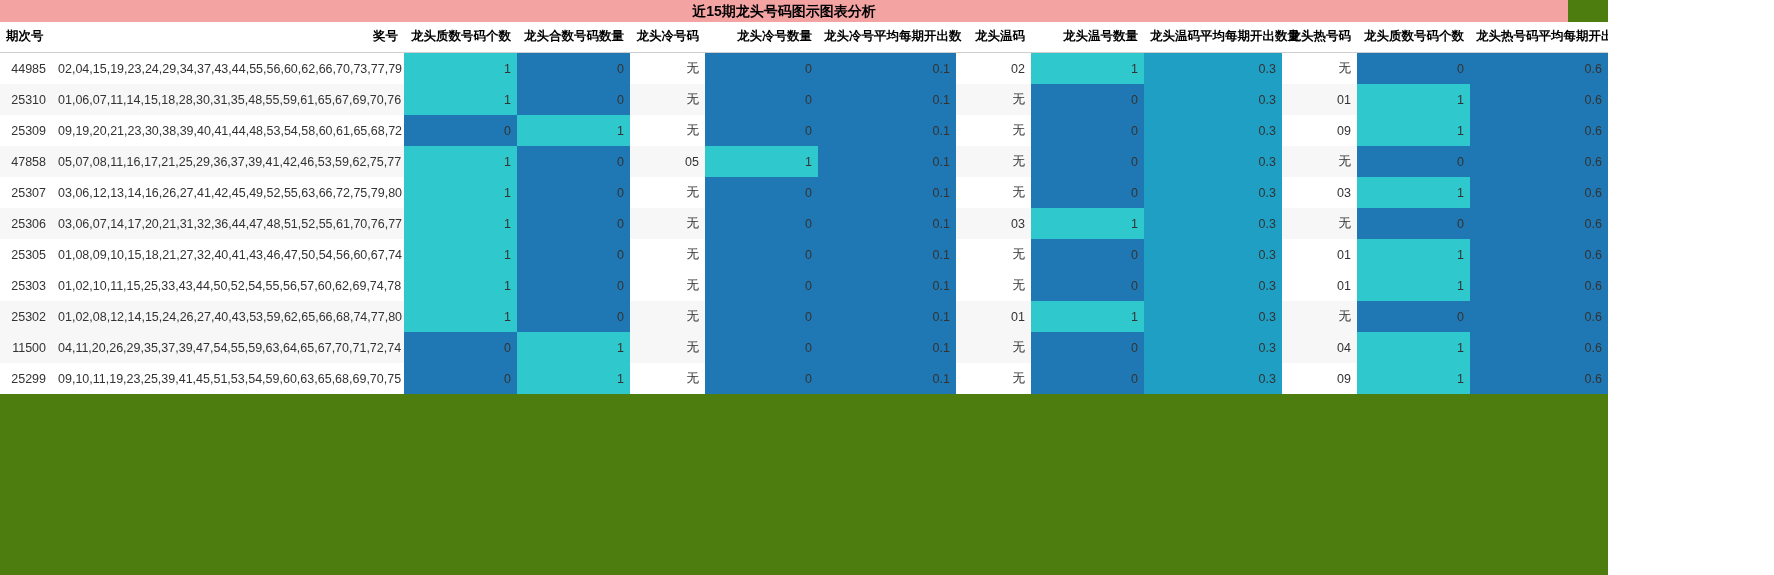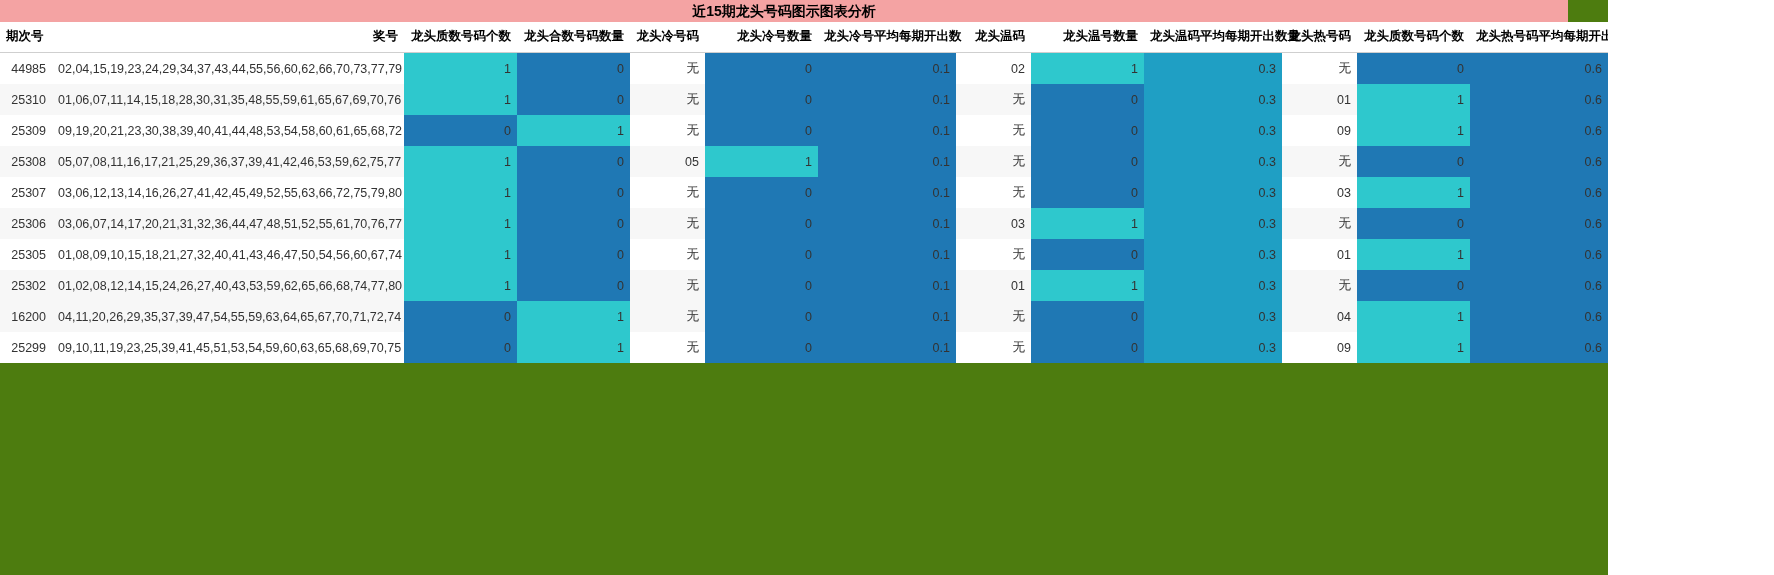--- a/index.html
+++ b/index.html
@@ -173,21 +173,21 @@
           <td class="heat" style="background: rgb(31, 120, 180);">0</td>
           <td class="heat" style="background: rgb(31, 120, 180);">0.1</td>
           <td class="warm-code">无</td>
           <td class="heat" style="background: rgb(31, 120, 180);">0</td>
           <td class="heat" style="background: rgb(31, 159, 196);">0.3</td>
           <td class="hot-code">09</td>
           <td class="heat" style="background: rgb(46, 200, 205);">1</td>
           <td class="heat" style="background: rgb(31, 120, 180);">0.6</td>
         </tr>
         <tr class="even">
-          <td class="period">25308</td>
+          <td class="period">47858</td>
           <td class="nums">05,07,08,11,16,17,21,25,29,36,37,39,41,42,46,53,59,62,75,77</td>
           <td class="heat" style="background: rgb(46, 200, 205);">1</td>
           <td class="heat" style="background: rgb(31, 120, 180);">0</td>
           <td class="cold-code">05</td>
           <td class="heat" style="background: rgb(46, 200, 205);">1</td>
           <td class="heat" style="background: rgb(31, 120, 180);">0.1</td>
           <td class="warm-code">无</td>
           <td class="heat" style="background: rgb(31, 120, 180);">0</td>
           <td class="heat" style="background: rgb(31, 159, 196);">0.3</td>
           <td class="hot-code">无</td>
@@ -232,37 +232,52 @@
           <td class="cold-code">无</td>
           <td class="heat" style="background: rgb(31, 120, 180);">0</td>
           <td class="heat" style="background: rgb(31, 120, 180);">0.1</td>
           <td class="warm-code">无</td>
           <td class="heat" style="background: rgb(31, 120, 180);">0</td>
           <td class="heat" style="background: rgb(31, 159, 196);">0.3</td>
           <td class="hot-code">01</td>
           <td class="heat" style="background: rgb(46, 200, 205);">1</td>
           <td class="heat" style="background: rgb(31, 120, 180);">0.6</td>
         </tr>
+        <tr class="odd">
+          <td class="period">25303</td>
+          <td class="nums">01,02,10,11,15,25,33,43,44,50,52,54,55,56,57,60,62,69,74,78</td>
+          <td class="heat" style="background: rgb(46, 200, 205);">1</td>
+          <td class="heat" style="background: rgb(31, 120, 180);">0</td>
+          <td class="cold-code">无</td>
+          <td class="heat" style="background: rgb(31, 120, 180);">0</td>
+          <td class="heat" style="background: rgb(31, 120, 180);">0.1</td>
+          <td class="warm-code">无</td>
+          <td class="heat" style="background: rgb(31, 120, 180);">0</td>
+          <td class="heat" style="background: rgb(31, 159, 196);">0.3</td>
+          <td class="hot-code">01</td>
+          <td class="heat" style="background: rgb(46, 200, 205);">1</td>
+          <td class="heat" style="background: rgb(31, 120, 180);">0.6</td>
+        </tr>
         <tr class="even">
           <td class="period">25302</td>
           <td class="nums">01,02,08,12,14,15,24,26,27,40,43,53,59,62,65,66,68,74,77,80</td>
           <td class="heat" style="background: rgb(46, 200, 205);">1</td>
           <td class="heat" style="background: rgb(31, 120, 180);">0</td>
           <td class="cold-code">无</td>
           <td class="heat" style="background: rgb(31, 120, 180);">0</td>
           <td class="heat" style="background: rgb(31, 120, 180);">0.1</td>
           <td class="warm-code">01</td>
           <td class="heat" style="background: rgb(46, 200, 205);">1</td>
           <td class="heat" style="background: rgb(31, 159, 196);">0.3</td>
           <td class="hot-code">无</td>
           <td class="heat" style="background: rgb(31, 120, 180);">0</td>
           <td class="heat" style="background: rgb(31, 120, 180);">0.6</td>
         </tr>
         <tr class="even">
-          <td class="period">16200</td>
+          <td class="period">11500</td>
           <td class="nums">04,11,20,26,29,35,37,39,47,54,55,59,63,64,65,67,70,71,72,74</td>
           <td class="heat" style="background: rgb(31, 120, 180);">0</td>
           <td class="heat" style="background: rgb(46, 200, 205);">1</td>
           <td class="cold-code">无</td>
           <td class="heat" style="background: rgb(31, 120, 180);">0</td>
           <td class="heat" style="background: rgb(31, 120, 180);">0.1</td>
           <td class="warm-code">无</td>
           <td class="heat" style="background: rgb(31, 120, 180);">0</td>
           <td class="heat" style="background: rgb(31, 159, 196);">0.3</td>
           <td class="hot-code">04</td>

